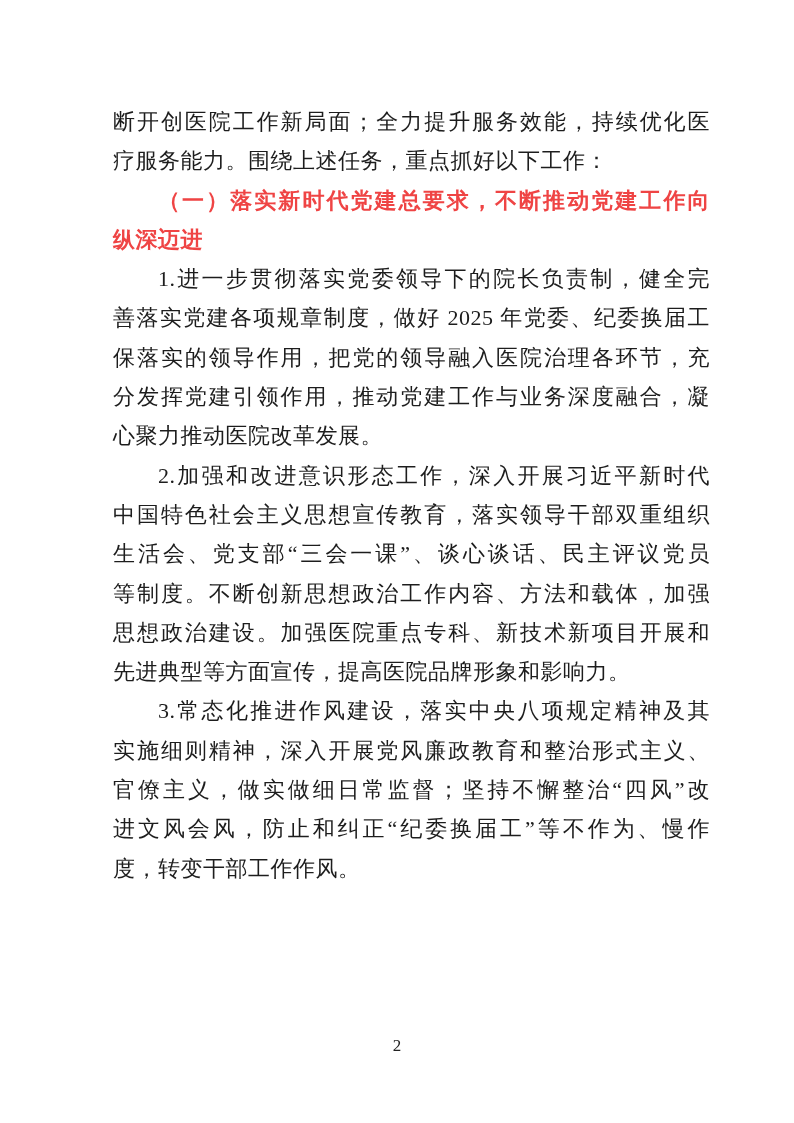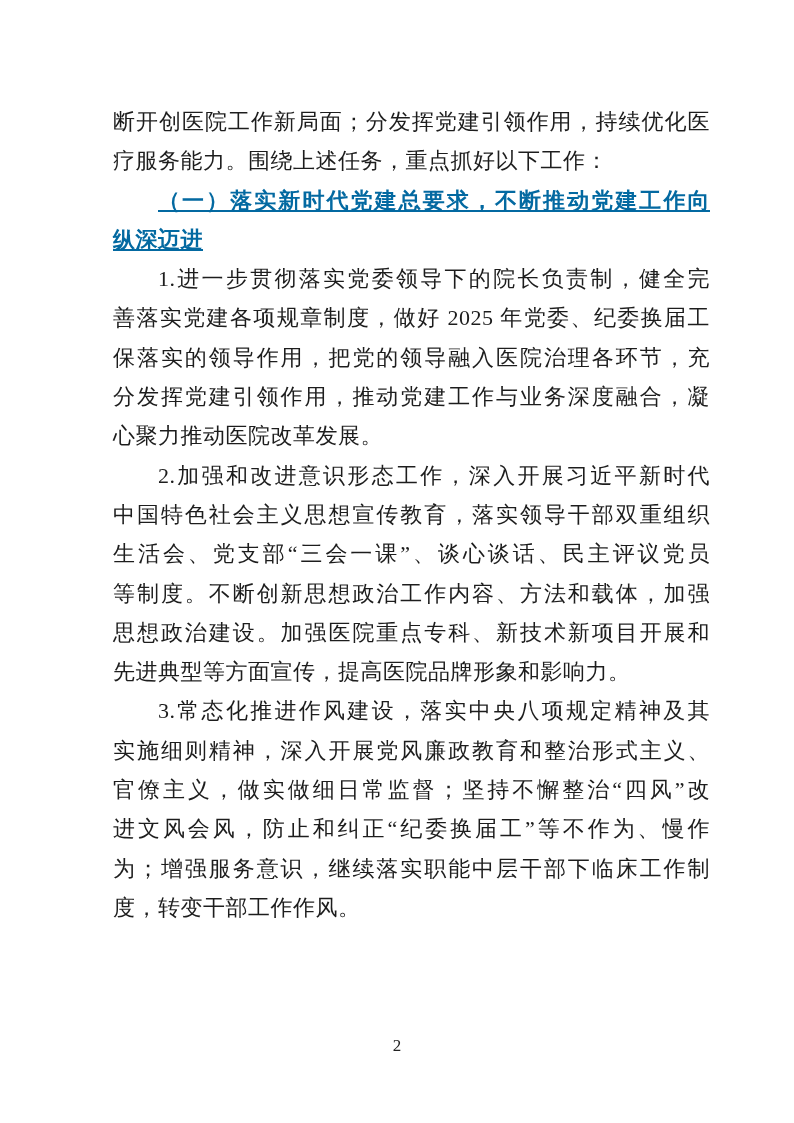--- a/index.html
+++ b/index.html
@@ -43,43 +43,42 @@
     text-justify: inter-character;
   }
   .line.indent {
     text-indent: 45px;
   }
   .line.end {
     text-align-last: left;
   }
   .para.heading .line {
     font-weight: 700;
-    color: #0369a1;
-    text-decoration: underline;
+    color: #ef4444;
   }
   .page-number {
     position: absolute;
     top: 1036px;
     left: 0;
     width: 794px;
     text-align: center;
     font-size: 17px;
     line-height: 20px;
     color: #222222;
   }
 </style>
 </head>
 <body>
 
 <div class="page">
 
   <div class="doc">
 
     <div class="para">
-      <span class="line">断开创医院工作新局面；分发挥党建引领作用，持续优化医</span>
+      <span class="line">断开创医院工作新局面；全力提升服务效能，持续优化医</span>
       <span class="line end">疗服务能力。围绕上述任务，重点抓好以下工作：</span>
     </div>
 
     <div class="para heading">
       <span class="line indent">（一）落实新时代党建总要求，不断推动党建工作向</span>
       <span class="line end">纵深迈进</span>
     </div>
 
     <div class="para">
       <span class="line indent">1.进一步贯彻落实党委领导下的院长负责制，健全完</span>
@@ -96,21 +95,20 @@
       <span class="line">等制度。不断创新思想政治工作内容、方法和载体，加强</span>
       <span class="line">思想政治建设。加强医院重点专科、新技术新项目开展和</span>
       <span class="line end">先进典型等方面宣传，提高医院品牌形象和影响力。</span>
     </div>
 
     <div class="para">
       <span class="line indent">3.常态化推进作风建设，落实中央八项规定精神及其</span>
       <span class="line">实施细则精神，深入开展党风廉政教育和整治形式主义、</span>
       <span class="line">官僚主义，做实做细日常监督；坚持不懈整治“四风”改</span>
       <span class="line">进文风会风，防止和纠正“纪委换届工”等不作为、慢作</span>
-      <span class="line">为；增强服务意识，继续落实职能中层干部下临床工作制</span>
       <span class="line end">度，转变干部工作作风。</span>
     </div>
 
   </div>
 
   <div class="page-number">2</div>
 
 </div>
 
 </body></html>

